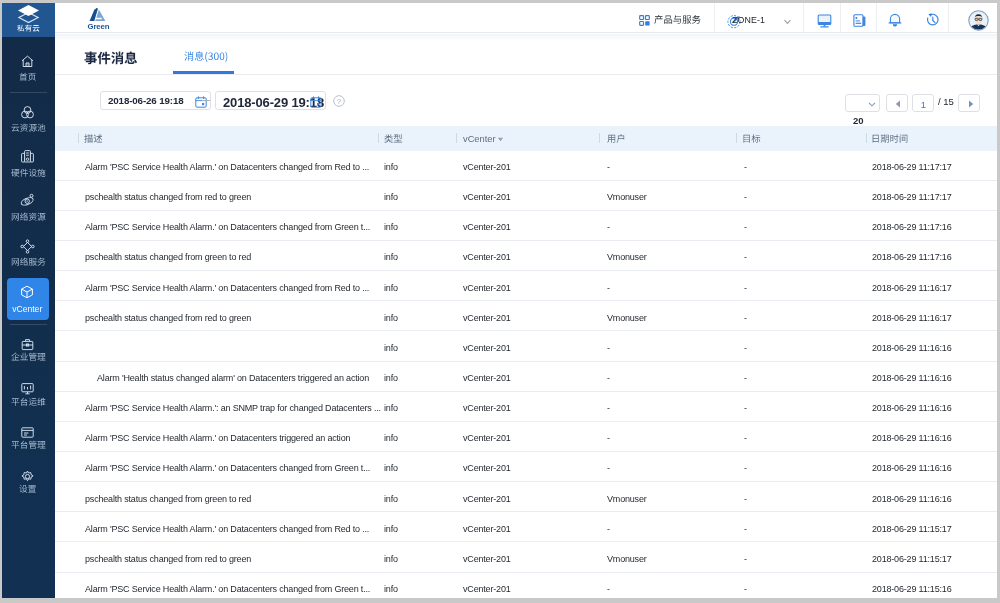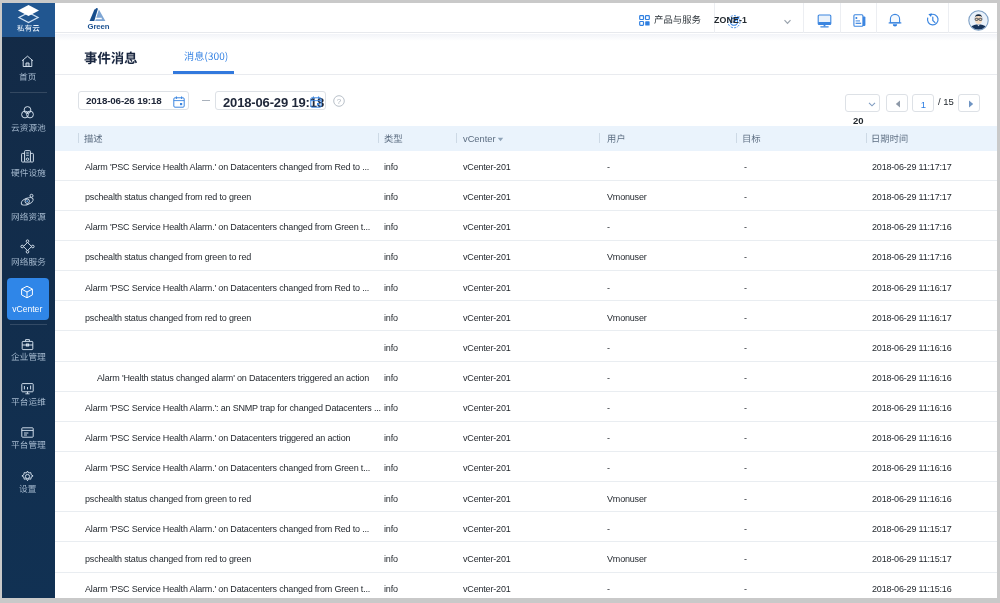--- a/index.html
+++ b/index.html
@@ -133,21 +133,21 @@
 <svg style="position:absolute;left:652px;top:20.2px;overflow:visible" width="1" height="1">
       <path d="M2.5 -5.8C2.8 -5.3 3.1 -4.8 3.3 -4.4L3.9 -4.7C3.8 -5.0 3.4 -5.6 3.1 -6.0ZM6.5 -6.0C6.3 -5.5 6.0 -4.8 5.7 -4.4H1.2V-3.1C1.2 -2.1 1.1 -0.7 0.3 0.3C0.5 0.4 0.8 0.7 0.9 0.8C1.7 -0.3 1.9 -1.9 1.9 -3.1V-3.7H8.7V-4.4H6.4C6.7 -4.8 7.0 -5.3 7.2 -5.7ZM4.0 -7.7C4.2 -7.4 4.4 -7.1 4.6 -6.8H1.0V-6.1H8.5V-6.8H5.4L5.4 -6.8C5.3 -7.1 5.0 -7.6 4.7 -7.9Z M12.2 -6.8H16.0V-5.0H12.2ZM11.6 -7.5V-4.4H16.7V-7.5ZM10.2 -3.4V0.8H10.9V0.2H12.8V0.7H13.5V-3.4ZM10.9 -0.4V-2.7H12.8V-0.4ZM14.6 -3.4V0.8H15.2V0.2H17.4V0.7H18.1V-3.4ZM15.2 -0.4V-2.7H17.4V-0.4Z M19.3 -2.2V-1.6H25.2V-2.2ZM21.3 -7.7C21.0 -6.4 20.6 -4.6 20.3 -3.6L20.9 -3.6H21.1H26.4C26.2 -1.4 25.9 -0.4 25.6 -0.1C25.5 -0.0 25.3 -0.0 25.1 -0.0C24.8 -0.0 24.1 -0.0 23.3 -0.1C23.5 0.1 23.6 0.4 23.6 0.6C24.3 0.6 25.0 0.7 25.3 0.6C25.7 0.6 25.9 0.6 26.2 0.3C26.6 -0.1 26.9 -1.2 27.1 -3.9C27.2 -4.0 27.2 -4.2 27.2 -4.2H21.3C21.4 -4.7 21.5 -5.3 21.6 -5.9H27.0V-6.6H21.8L22.0 -7.6Z M29.2 -7.5V-4.2C29.2 -2.8 29.2 -0.9 28.5 0.4C28.7 0.5 29.0 0.6 29.1 0.8C29.5 -0.1 29.7 -1.3 29.8 -2.4H31.3V-0.1C31.3 0.0 31.2 0.1 31.1 0.1C31.0 0.1 30.6 0.1 30.2 0.1C30.3 0.3 30.3 0.6 30.4 0.8C31.0 0.8 31.4 0.7 31.6 0.6C31.9 0.5 32.0 0.3 32.0 -0.1V-7.5ZM29.9 -6.9H31.3V-5.3H29.9ZM29.9 -4.7H31.3V-3.1H29.8C29.8 -3.5 29.9 -3.8 29.9 -4.2ZM36.3 -3.7C36.1 -2.9 35.7 -2.2 35.3 -1.6C34.9 -2.2 34.5 -2.9 34.3 -3.7ZM32.8 -7.5V0.8H33.4V-3.7H33.7C34.0 -2.7 34.4 -1.8 34.9 -1.0C34.5 -0.5 34.0 -0.1 33.5 0.2C33.6 0.3 33.8 0.5 33.9 0.7C34.4 0.4 34.9 -0.0 35.3 -0.5C35.8 0.0 36.3 0.5 36.9 0.8C37.0 0.6 37.2 0.3 37.3 0.2C36.7 -0.1 36.2 -0.5 35.7 -1.0C36.3 -1.9 36.8 -2.9 37.0 -4.2L36.6 -4.4L36.5 -4.3H33.4V-6.9H36.1V-5.7C36.1 -5.6 36.1 -5.6 35.9 -5.6C35.8 -5.5 35.3 -5.5 34.7 -5.6C34.8 -5.4 34.9 -5.2 34.9 -5.0C35.6 -5.0 36.1 -5.0 36.4 -5.1C36.7 -5.2 36.8 -5.3 36.8 -5.7V-7.5Z M41.8 -3.6C41.8 -3.2 41.7 -2.9 41.6 -2.7H38.8V-2.0H41.4C40.9 -0.8 39.8 -0.2 38.1 0.1C38.3 0.3 38.5 0.6 38.5 0.7C40.4 0.3 41.5 -0.5 42.1 -2.0H45.0C44.8 -0.8 44.7 -0.2 44.4 -0.0C44.3 0.0 44.2 0.1 44.0 0.1C43.8 0.1 43.2 0.0 42.6 -0.0C42.7 0.2 42.8 0.4 42.8 0.6C43.4 0.6 43.9 0.7 44.2 0.6C44.6 0.6 44.8 0.6 45.0 0.4C45.3 0.1 45.5 -0.6 45.7 -2.3C45.8 -2.4 45.8 -2.7 45.8 -2.7H42.3C42.4 -2.9 42.5 -3.2 42.5 -3.5ZM44.6 -6.3C44.0 -5.8 43.3 -5.3 42.4 -5.0C41.6 -5.3 41.0 -5.7 40.6 -6.2L40.8 -6.3ZM41.2 -7.9C40.7 -7.1 39.8 -6.1 38.4 -5.4C38.6 -5.3 38.8 -5.1 38.9 -4.9C39.4 -5.2 39.8 -5.5 40.2 -5.8C40.6 -5.3 41.0 -5.0 41.6 -4.7C40.5 -4.3 39.2 -4.1 38.0 -4.0C38.1 -3.8 38.3 -3.5 38.3 -3.4C39.7 -3.5 41.1 -3.8 42.4 -4.3C43.5 -3.9 44.8 -3.6 46.2 -3.5C46.3 -3.7 46.5 -3.9 46.6 -4.1C45.4 -4.2 44.2 -4.4 43.2 -4.7C44.3 -5.2 45.1 -5.8 45.7 -6.7L45.3 -7.0L45.2 -6.9H41.3C41.6 -7.2 41.8 -7.5 41.9 -7.8Z" fill="#2b3238"></path>
     </svg>
 <div class="tsep" style="left:712px"></div>
 <svg class="abs" style="left:725px;top:11px" width="15" height="15" viewBox="0 0 15 15" fill="none">
 <circle cx="7" cy="7.7" r="6.1" stroke="#4a90e2" stroke-width="1" stroke-dasharray="2.2 1.3"></circle>
 <circle cx="7" cy="7.7" r="3.6" stroke="#3c86e0" stroke-width="1.1"></circle>
 <path d="M6.2 8.6 L11.6 3.0" stroke="#2a79dd" stroke-width="1.5"></path>
 <path d="M12.6 2.1 L11.9 5.0 L9.8 3.4 Z" fill="#2a79dd"></path>
 </svg>
-<div class="abs" style="left:712px;top:11.5px;font-size:8.8px;font-weight:700;color:#23292f;letter-spacing:0.15px">ZONE-1</div>
+<div class="abs" style="left:730px;top:11.5px;font-size:8.8px;font-weight:400;color:#23292f;letter-spacing:0.15px">ZONE-1</div>
 <svg class="abs" style="left:781px;top:15.5px" width="9" height="6" viewBox="0 0 9 6" fill="none" stroke="#9aa3ad" stroke-width="1.2">
       <path d="M1.5 1.2 L4.5 4.4 L7.5 1.2"></path>
     </svg>
 <div class="tsep" style="left:801px"></div>
 <svg class="abs hicon" style="left:815px;top:10.5px" width="15" height="14" viewBox="0 0 15 14">
 <rect x="1.2" y="1" width="12.6" height="9.4" rx="1" fill="#eaf2fb" stroke="#3c86e0" stroke-width="1.1"></rect>
 <rect x="1.2" y="8" width="12.6" height="2.4" fill="#3c86e0"></rect>
 <rect x="6.6" y="10.4" width="1.8" height="2" fill="#3c86e0"></rect>
 <rect x="3.2" y="12.2" width="8.6" height="1.2" rx="0.6" fill="#3c86e0"></rect>
 </svg>
@@ -187,21 +187,21 @@
 </g>
 </svg>
 <svg style="position:absolute;left:82px;top:59.5px;overflow:visible" width="1" height="1">
       <path d="M1.8 -1.9V-0.8H5.8V-0.3C5.8 -0.1 5.7 -0.0 5.5 0.0C5.3 0.0 4.5 0.0 3.8 -0.0C4.0 0.3 4.3 0.9 4.4 1.2C5.5 1.2 6.2 1.2 6.8 1.0C7.3 0.8 7.5 0.5 7.5 -0.3V-0.8H9.9V-0.2H11.5V-2.5H12.9V-3.8H11.5V-5.4H7.5V-6.0H11.3V-8.7H7.5V-9.2H12.6V-10.5H7.5V-11.4H5.8V-10.5H0.8V-9.2H5.8V-8.7H2.2V-6.0H5.8V-5.4H1.9V-4.3H5.8V-3.8H0.5V-2.5H5.8V-1.9ZM3.7 -7.7H5.8V-7.0H3.7ZM7.5 -7.7H9.6V-7.0H7.5ZM7.5 -4.3H9.9V-3.8H7.5ZM7.5 -2.5H9.9V-1.9H7.5Z M17.6 -4.9V-3.3H21.3V1.2H22.9V-3.3H26.3V-4.9H22.9V-7.2H25.7V-8.8H22.9V-11.2H21.3V-8.8H20.2C20.3 -9.3 20.4 -9.8 20.5 -10.3L19.0 -10.6C18.7 -9.0 18.1 -7.3 17.4 -6.2C17.8 -6.1 18.5 -5.7 18.8 -5.5C19.1 -5.9 19.4 -6.6 19.6 -7.2H21.3V-4.9ZM16.6 -11.3C16.0 -9.4 14.8 -7.5 13.6 -6.3C13.9 -5.9 14.4 -5.0 14.5 -4.6C14.8 -4.9 15.0 -5.2 15.3 -5.6V1.2H16.8V-8.0C17.4 -8.9 17.8 -9.9 18.2 -10.9Z M38.1 -11.1C37.8 -10.3 37.3 -9.2 36.9 -8.5L38.3 -8.0C38.7 -8.6 39.2 -9.6 39.6 -10.5ZM31.4 -10.4C31.9 -9.6 32.4 -8.6 32.6 -7.9L34.1 -8.6C33.9 -9.3 33.3 -10.3 32.8 -11.0ZM27.8 -10.1C28.6 -9.7 29.7 -9.0 30.2 -8.5L31.1 -9.7C30.6 -10.2 29.6 -10.9 28.7 -11.3ZM27.2 -6.6C28.0 -6.2 29.1 -5.4 29.6 -4.9L30.6 -6.2C30.0 -6.7 28.9 -7.3 28.1 -7.7ZM27.6 0.1 29.0 1.1C29.7 -0.2 30.4 -1.8 31.0 -3.2L29.9 -4.2C29.1 -2.6 28.2 -0.9 27.6 0.1ZM33.4 -3.8H37.5V-2.8H33.4ZM33.4 -5.2V-6.2H37.5V-5.2ZM34.7 -11.4V-7.6H31.8V1.2H33.4V-1.4H37.5V-0.6C37.5 -0.4 37.4 -0.3 37.2 -0.3C37.0 -0.3 36.3 -0.3 35.7 -0.3C35.9 0.1 36.1 0.7 36.2 1.2C37.2 1.2 37.9 1.2 38.4 0.9C38.9 0.7 39.0 0.2 39.0 -0.5V-7.6H36.3V-11.4Z M44.2 -7.2H49.5V-6.6H44.2ZM44.2 -5.4H49.5V-4.8H44.2ZM44.2 -9.0H49.5V-8.4H44.2ZM43.6 -2.8V-0.9C43.6 0.5 44.1 1.0 46.0 1.0C46.4 1.0 48.1 1.0 48.5 1.0C50.0 1.0 50.5 0.5 50.7 -1.4C50.3 -1.5 49.6 -1.7 49.2 -1.9C49.2 -0.7 49.0 -0.5 48.4 -0.5C47.9 -0.5 46.5 -0.5 46.1 -0.5C45.3 -0.5 45.2 -0.5 45.2 -0.9V-2.8ZM50.1 -2.7C50.7 -1.7 51.3 -0.5 51.5 0.3L53.1 -0.4C52.8 -1.2 52.2 -2.4 51.6 -3.2ZM41.9 -3.0C41.6 -2.1 41.1 -0.9 40.6 -0.2L42.1 0.5C42.5 -0.3 43.0 -1.5 43.3 -2.4ZM45.7 -3.2C46.4 -2.5 47.1 -1.7 47.3 -1.1L48.7 -1.8C48.4 -2.3 47.8 -3.0 47.3 -3.6H51.1V-10.2H47.4C47.6 -10.5 47.8 -10.9 48.0 -11.3L46.1 -11.5C46.0 -11.1 45.9 -10.6 45.7 -10.2H42.6V-3.6H46.5Z" fill="#1a2740"></path>
     </svg>
 <svg style="position:absolute;left:182px;top:57px;overflow:visible" width="1" height="1">
       <path d="M8.8 -8.3C8.5 -7.7 8.1 -6.9 7.7 -6.3L8.4 -6.1C8.7 -6.6 9.2 -7.3 9.5 -8.0ZM3.6 -7.9C4.0 -7.3 4.4 -6.5 4.6 -6.0L5.3 -6.4C5.1 -6.9 4.7 -7.6 4.2 -8.2ZM0.9 -7.9C1.5 -7.6 2.3 -7.1 2.6 -6.7L3.1 -7.3C2.7 -7.6 1.9 -8.1 1.3 -8.5ZM0.4 -5.2C1.0 -4.9 1.8 -4.3 2.2 -4.0L2.7 -4.6C2.3 -4.9 1.5 -5.4 0.8 -5.7ZM0.7 0.2 1.4 0.7C1.9 -0.3 2.5 -1.5 3.0 -2.6L2.4 -3.1C1.9 -1.9 1.2 -0.6 0.7 0.2ZM4.6 -3.2H8.4V-2.1H4.6ZM4.6 -3.8V-4.9H8.4V-3.8ZM6.2 -8.6V-5.7H3.9V0.8H4.6V-1.4H8.4V-0.2C8.4 -0.0 8.3 0.0 8.2 0.0C8.0 0.1 7.5 0.1 6.9 0.0C7.0 0.2 7.1 0.6 7.1 0.8C7.9 0.8 8.4 0.8 8.7 0.6C9.0 0.5 9.1 0.3 9.1 -0.1V-5.7H6.9V-8.6Z M12.9 -5.6H17.6V-4.8H12.9ZM12.9 -4.2H17.6V-3.4H12.9ZM12.9 -7.0H17.6V-6.2H12.9ZM12.9 -2.1V-0.4C12.9 0.4 13.2 0.6 14.4 0.6C14.6 0.6 16.5 0.6 16.7 0.6C17.7 0.6 18.0 0.3 18.1 -1.0C17.8 -1.0 17.5 -1.1 17.4 -1.3C17.3 -0.2 17.2 -0.1 16.7 -0.1C16.3 -0.1 14.7 -0.1 14.4 -0.1C13.8 -0.1 13.6 -0.1 13.6 -0.4V-2.1ZM18.0 -2.0C18.5 -1.3 18.9 -0.4 19.1 0.1L19.8 -0.2C19.6 -0.8 19.1 -1.6 18.7 -2.2ZM11.7 -2.1C11.5 -1.4 11.1 -0.6 10.7 0.0L11.4 0.3C11.7 -0.3 12.1 -1.2 12.4 -1.8ZM14.5 -2.4C15.0 -2.0 15.6 -1.3 15.8 -0.8L16.5 -1.2C16.2 -1.7 15.6 -2.3 15.1 -2.8H18.4V-7.6H15.4C15.5 -7.9 15.7 -8.2 15.8 -8.5L14.9 -8.7C14.9 -8.4 14.7 -8.0 14.6 -7.6H12.2V-2.8H15.0Z M22.8 2.0 23.4 1.7C22.5 0.3 22.1 -1.4 22.1 -3.2C22.1 -4.9 22.5 -6.6 23.4 -8.1L22.8 -8.3C21.9 -6.8 21.3 -5.2 21.3 -3.2C21.3 -1.2 21.9 0.5 22.8 2.0Z M26.5 0.1C27.9 0.1 28.9 -0.7 28.9 -2.0C28.9 -3.0 28.2 -3.7 27.4 -3.9V-3.9C28.2 -4.2 28.7 -4.8 28.7 -5.7C28.7 -6.9 27.8 -7.6 26.5 -7.6C25.6 -7.6 25.0 -7.2 24.4 -6.7L24.9 -6.1C25.3 -6.6 25.9 -6.9 26.5 -6.9C27.3 -6.9 27.7 -6.4 27.7 -5.7C27.7 -4.9 27.2 -4.2 25.7 -4.2V-3.5C27.4 -3.5 28.0 -2.9 28.0 -2.0C28.0 -1.2 27.4 -0.6 26.5 -0.6C25.6 -0.6 25.1 -1.1 24.6 -1.5L24.1 -0.9C24.6 -0.4 25.4 0.1 26.5 0.1Z M32.3 0.1C33.8 0.1 34.7 -1.2 34.7 -3.8C34.7 -6.4 33.8 -7.6 32.3 -7.6C30.9 -7.6 30.0 -6.4 30.0 -3.8C30.0 -1.2 30.9 0.1 32.3 0.1ZM32.3 -0.6C31.5 -0.6 30.9 -1.6 30.9 -3.8C30.9 -5.9 31.5 -6.9 32.3 -6.9C33.2 -6.9 33.8 -5.9 33.8 -3.8C33.8 -1.6 33.2 -0.6 32.3 -0.6Z M38.0 0.1C39.4 0.1 40.3 -1.2 40.3 -3.8C40.3 -6.4 39.4 -7.6 38.0 -7.6C36.6 -7.6 35.7 -6.4 35.7 -3.8C35.7 -1.2 36.6 0.1 38.0 0.1ZM38.0 -0.6C37.2 -0.6 36.6 -1.6 36.6 -3.8C36.6 -5.9 37.2 -6.9 38.0 -6.9C38.9 -6.9 39.4 -5.9 39.4 -3.8C39.4 -1.6 38.9 -0.6 38.0 -0.6Z M41.8 2.0C42.8 0.5 43.3 -1.2 43.3 -3.2C43.3 -5.2 42.8 -6.8 41.8 -8.3L41.3 -8.1C42.1 -6.6 42.6 -4.9 42.6 -3.2C42.6 -1.4 42.1 0.3 41.3 1.7Z" fill="#2e7ee2"></path>
     </svg>
 <div class="abs" style="left:53px;top:70.5px;width:942px;height:1px;background:#e9ebef"></div>
 <div class="abs" style="left:171px;top:67.5px;width:60.5px;height:3.2px;background:#3279dd"></div>
-<div class="box" style="left:76px;top:88px;width:111px;height:19px">
+<div class="box" style="left:98px;top:88px;width:111px;height:19px">
       <div class="abs" style="left:7px;top:2.8px;font-size:9.8px;font-weight:700;color:#20283a;letter-spacing:-0.15px">2018-06-26 19:18</div>
       <svg class="abs" style="left:94px;top:3.5px" width="12" height="12" viewBox="0 0 12 12" fill="none" stroke="#3c86e0" stroke-width="1">
 <rect x="0.8" y="1.8" width="10.4" height="9.4" rx="1.2"></rect>
 <path d="M0.8 4.6 h10.4" stroke-width="0.9"></path>
 <path d="M3.4 0.8 V2.6 M8.6 0.8 V2.6" stroke-linecap="round"></path>
 <rect x="7" y="7" width="2.2" height="2.2" fill="#3c86e0" stroke="none"></rect>
 </svg>
     </div>
 <div class="abs" style="left:200px;top:96.5px;width:8px;height:1.2px;background:#aab2bc"></div>
 <div class="box" style="left:213px;top:88px;width:111px;height:19px">

